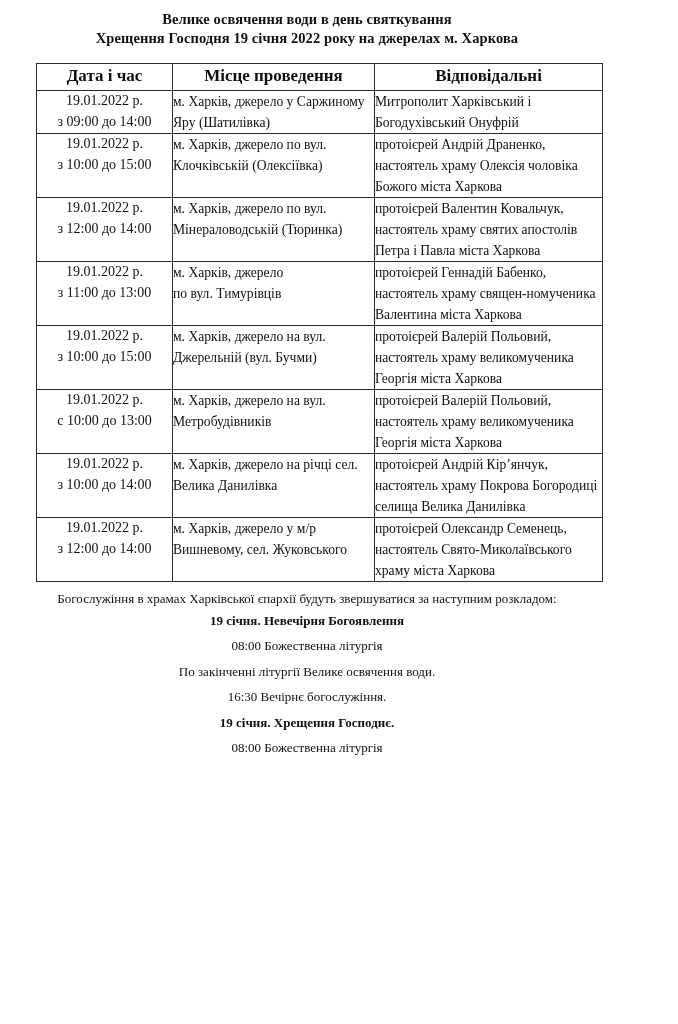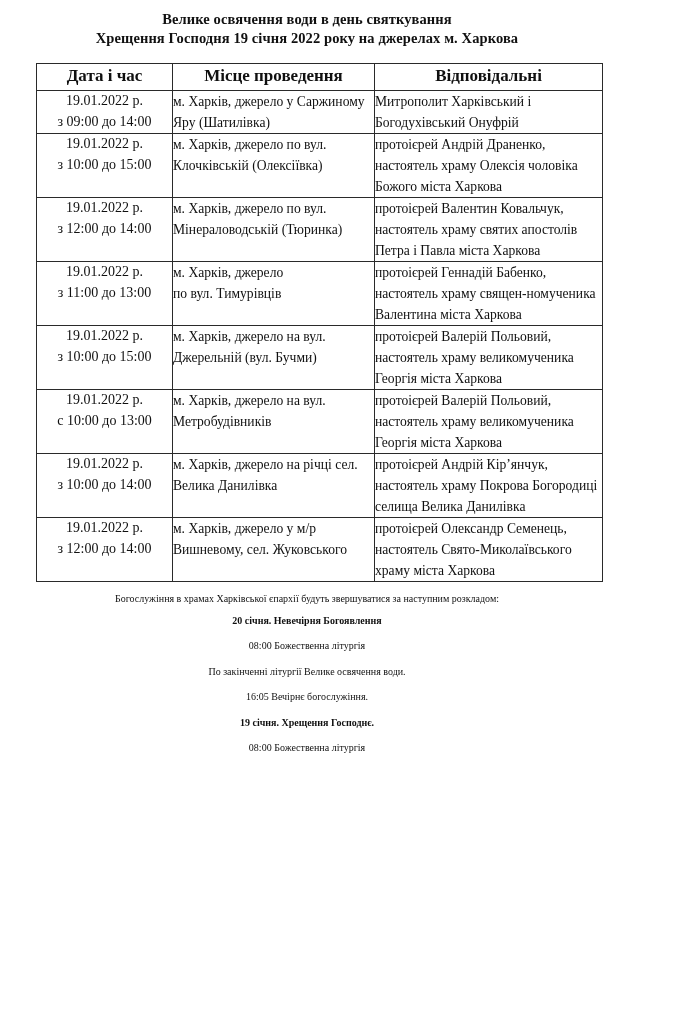--- a/index.html
+++ b/index.html
@@ -66,21 +66,21 @@
     text-align: left;
     font-size: 13.6px;
     line-height: 21px;
     padding: 4px 5px 4px 7px;
     white-space: pre-line;
   }
 
   .bottom {
     margin: 6px 36px 0 36px;
     text-align: center;
-    font-size: 10px;
+    font-size: 13px;
     line-height: 21.5px;
   }
   .bottom .intro {
     text-align: center;
     margin: 0;
     padding: 0 10px;
   }
   .bottom .heading {
     font-weight: bold;
     margin: 0;
@@ -163,21 +163,21 @@
         <td class="date-cell">19.01.2022 р.
 з 12:00 до 14:00</td>
         <td class="place-cell">м. Харків, джерело у м/р Вишневому, сел. Жуковського</td>
         <td class="resp-cell">протоієрей Олександр Семенець, настоятель Свято-Миколаївського храму міста Харкова</td>
       </tr>
     </tbody>
   </table>
 
   <div class="bottom">
     <p class="intro">Богослужіння в храмах Харківської єпархії будуть звершуватися за наступним розкладом:</p>
-    <p class="heading">20 січня. Невечірня Богоявлення</p>
+    <p class="heading">19 січня. Невечірня Богоявлення</p>
     <p class="plain">08:00 Божественна літургія</p>
     <p class="plain">По закінченні літургії Велике освячення води.</p>
-    <p class="plain">16:05 Вечірнє богослужіння.</p>
+    <p class="plain">16:30 Вечірнє богослужіння.</p>
     <p class="heading">19 січня. Хрещення Господнє.</p>
     <p class="plain">08:00 Божественна літургія</p>
   </div>
 
 </div>
 
 </body></html>

